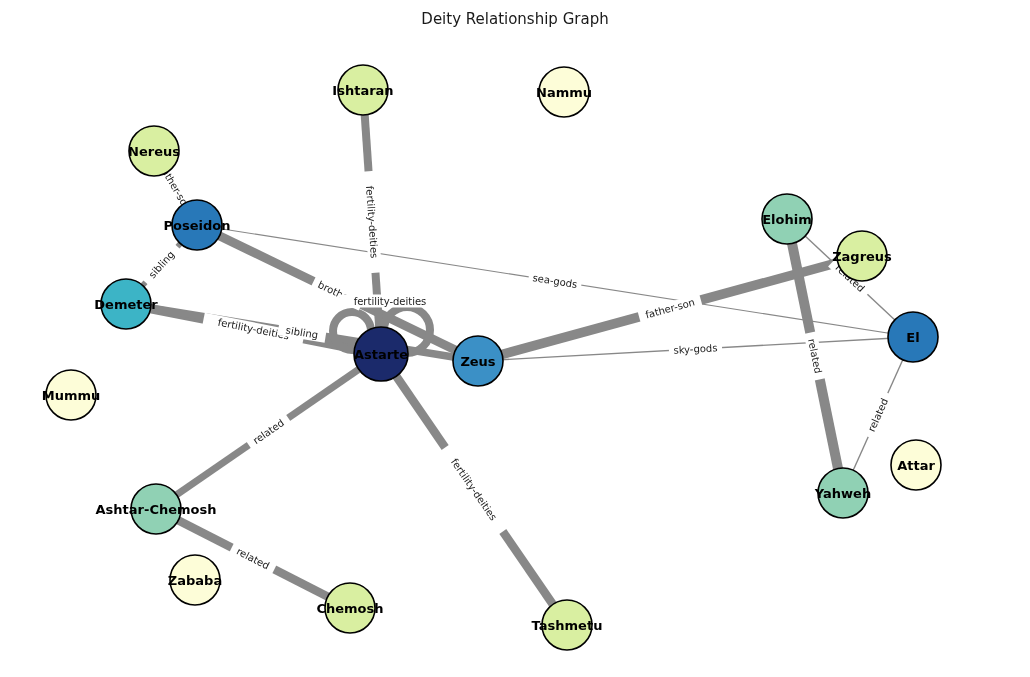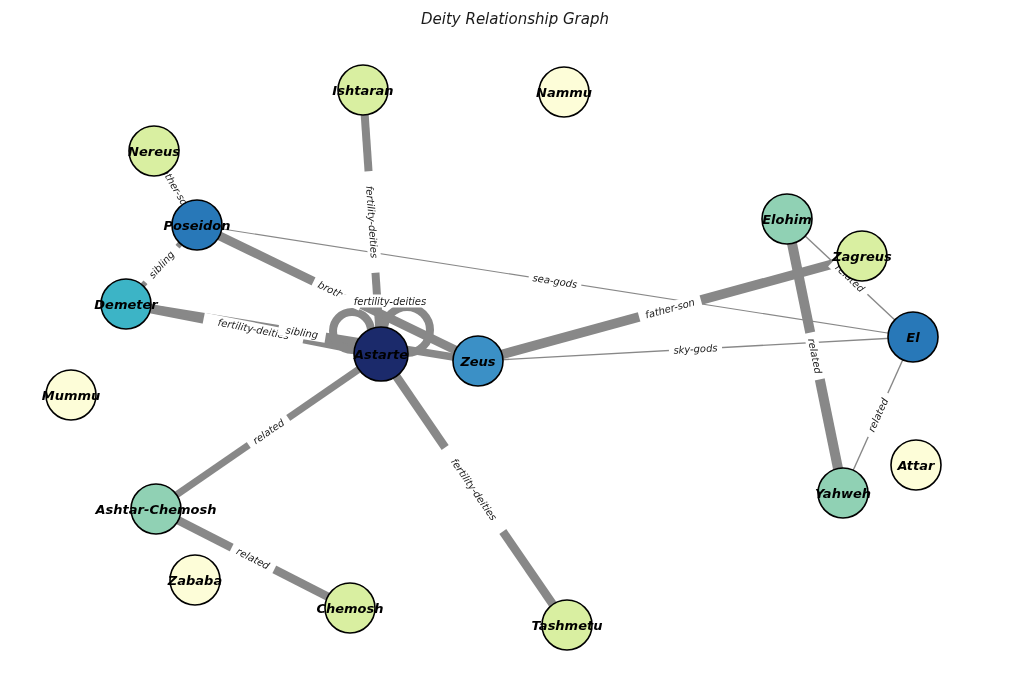--- a/index.html
+++ b/index.html
@@ -1,17 +1,17 @@
 <!DOCTYPE html>
 <html><head>
 <meta charset="utf-8">
 <style>
   html,body{margin:0;padding:0;background:#ffffff;}
   .figure{position:relative;width:1030px;height:677px;background:#ffffff;overflow:hidden;
-          font-family:"DejaVu Sans","Liberation Sans",sans-serif;font-style:italic;}
+          font-family:"DejaVu Sans","Liberation Sans",sans-serif;}
   .figure-title{position:absolute;top:10px;left:0;width:100%;text-align:center;
           font-size:15px;color:#1a1a1a;}
   svg{position:absolute;top:0;left:0;}
   .edge-label-text{font-size:10px;fill:#1a1a1a;}
   .node-label-text{font-size:13px;font-weight:bold;fill:#000000;}
 </style>
 </head>
 <body>
 
 <div class="figure">

